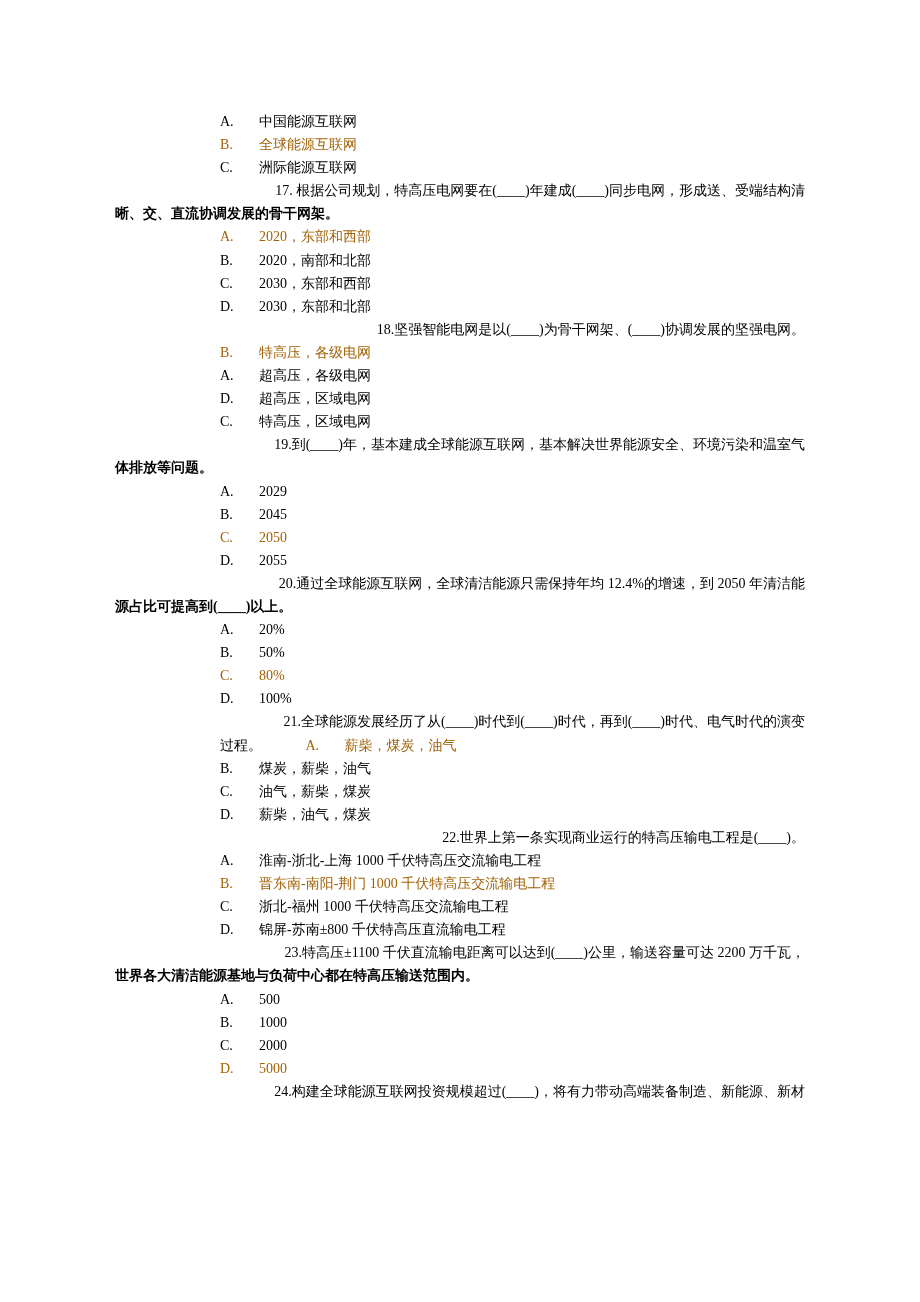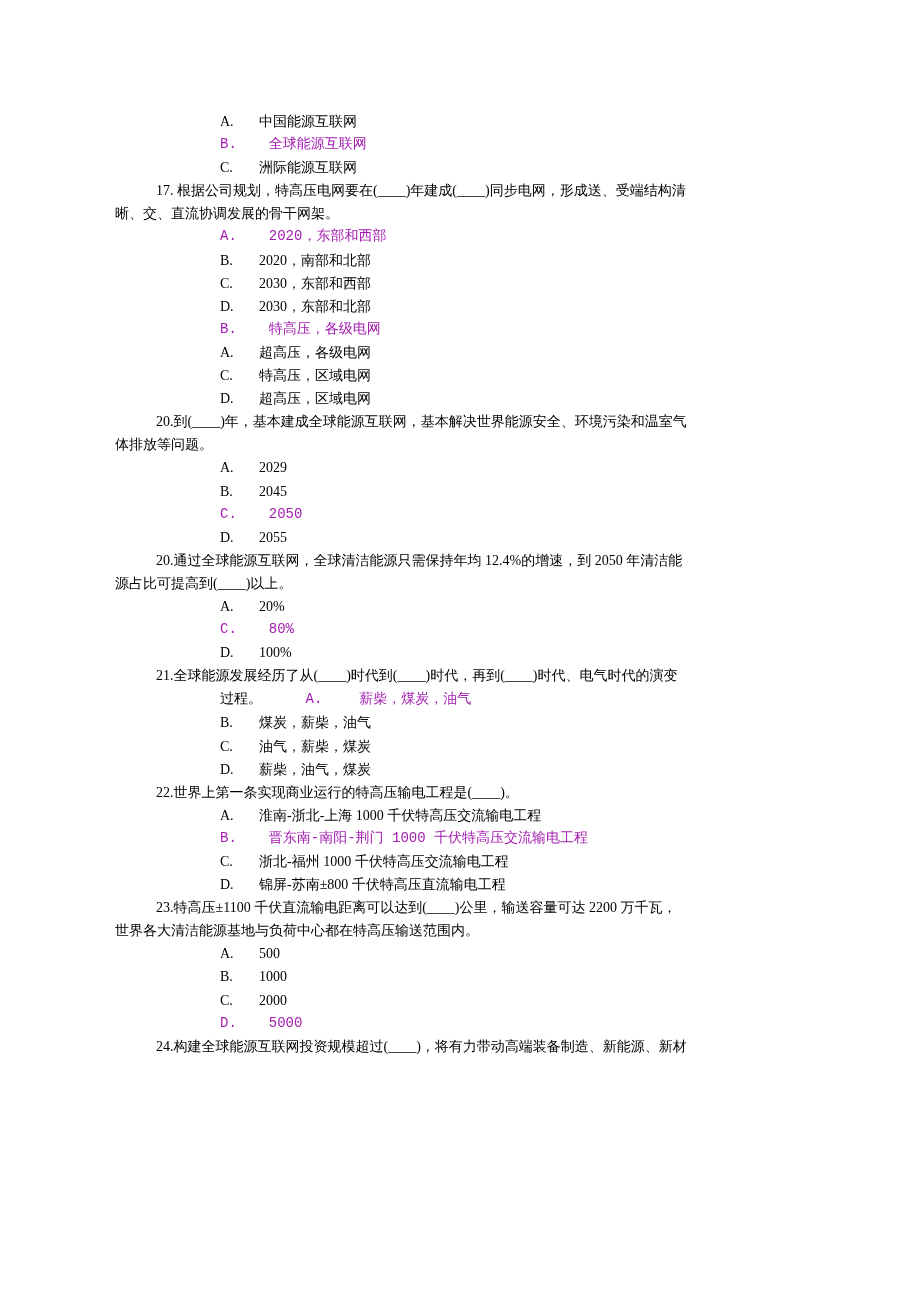--- a/index.html
+++ b/index.html
@@ -23,27 +23,28 @@
   .option .letter, .option-flush .letter {
     display: inline-block;
     min-width: 20px;
   }
   .option .dot, .option-flush .dot {
     display: inline-block;
     min-width: 12px;
   }
   .question {
     margin-left: 41px;
+    text-align: right;
   }
   .question-cont {
     margin-left: 0;
+    font-weight: bold;
   }
   .highlight {
-    color: #a21caf;
-    font-family: Liberation Mono, monospace;
+    color: #a16207;
   }
   .q21-a {
     display: inline;
     margin-left: 40px;
   }
 </style>
 </head>
 <body>
 
 <div class="page">
@@ -80,42 +81,43 @@
     <span class="letter">C.</span>
     <span class="dot"></span>
     <span>2030，东部和西部</span>
   </div>
   <div class="option">
     <span class="letter">D.</span>
     <span class="dot"></span>
     <span>2030，东部和北部</span>
   </div>
 
+  <div class="question">18.坚强智能电网是以(____)为骨干网架、(____)协调发展的坚强电网。</div>
   <div class="option highlight">
     <span class="letter">B.</span>
     <span class="dot"></span>
     <span>特高压，各级电网</span>
   </div>
   <div class="option">
     <span class="letter">A.</span>
     <span class="dot"></span>
     <span>超高压，各级电网</span>
   </div>
   <div class="option">
+    <span class="letter">D.</span>
+    <span class="dot"></span>
+    <span>超高压，区域电网</span>
+  </div>
+  <div class="option">
     <span class="letter">C.</span>
     <span class="dot"></span>
     <span>特高压，区域电网</span>
   </div>
-  <div class="option">
-    <span class="letter">D.</span>
-    <span class="dot"></span>
-    <span>超高压，区域电网</span>
-  </div>
-
-  <div class="question">20.到(____)年，基本建成全球能源互联网，基本解决世界能源安全、环境污染和温室气</div>
+
+  <div class="question">19.到(____)年，基本建成全球能源互联网，基本解决世界能源安全、环境污染和温室气</div>
   <div class="question-cont">体排放等问题。</div>
   <div class="option">
     <span class="letter">A.</span>
     <span class="dot"></span>
     <span>2029</span>
   </div>
   <div class="option">
     <span class="letter">B.</span>
     <span class="dot"></span>
     <span>2045</span>
@@ -130,20 +132,25 @@
     <span class="dot"></span>
     <span>2055</span>
   </div>
 
   <div class="question">20.通过全球能源互联网，全球清洁能源只需保持年均 12.4%的增速，到 2050 年清洁能</div>
   <div class="question-cont">源占比可提高到(____)以上。</div>
   <div class="option">
     <span class="letter">A.</span>
     <span class="dot"></span>
     <span>20%</span>
+  </div>
+  <div class="option">
+    <span class="letter">B.</span>
+    <span class="dot"></span>
+    <span>50%</span>
   </div>
   <div class="option highlight">
     <span class="letter">C.</span>
     <span class="dot"></span>
     <span>80%</span>
   </div>
   <div class="option">
     <span class="letter">D.</span>
     <span class="dot"></span>
     <span>100%</span>

